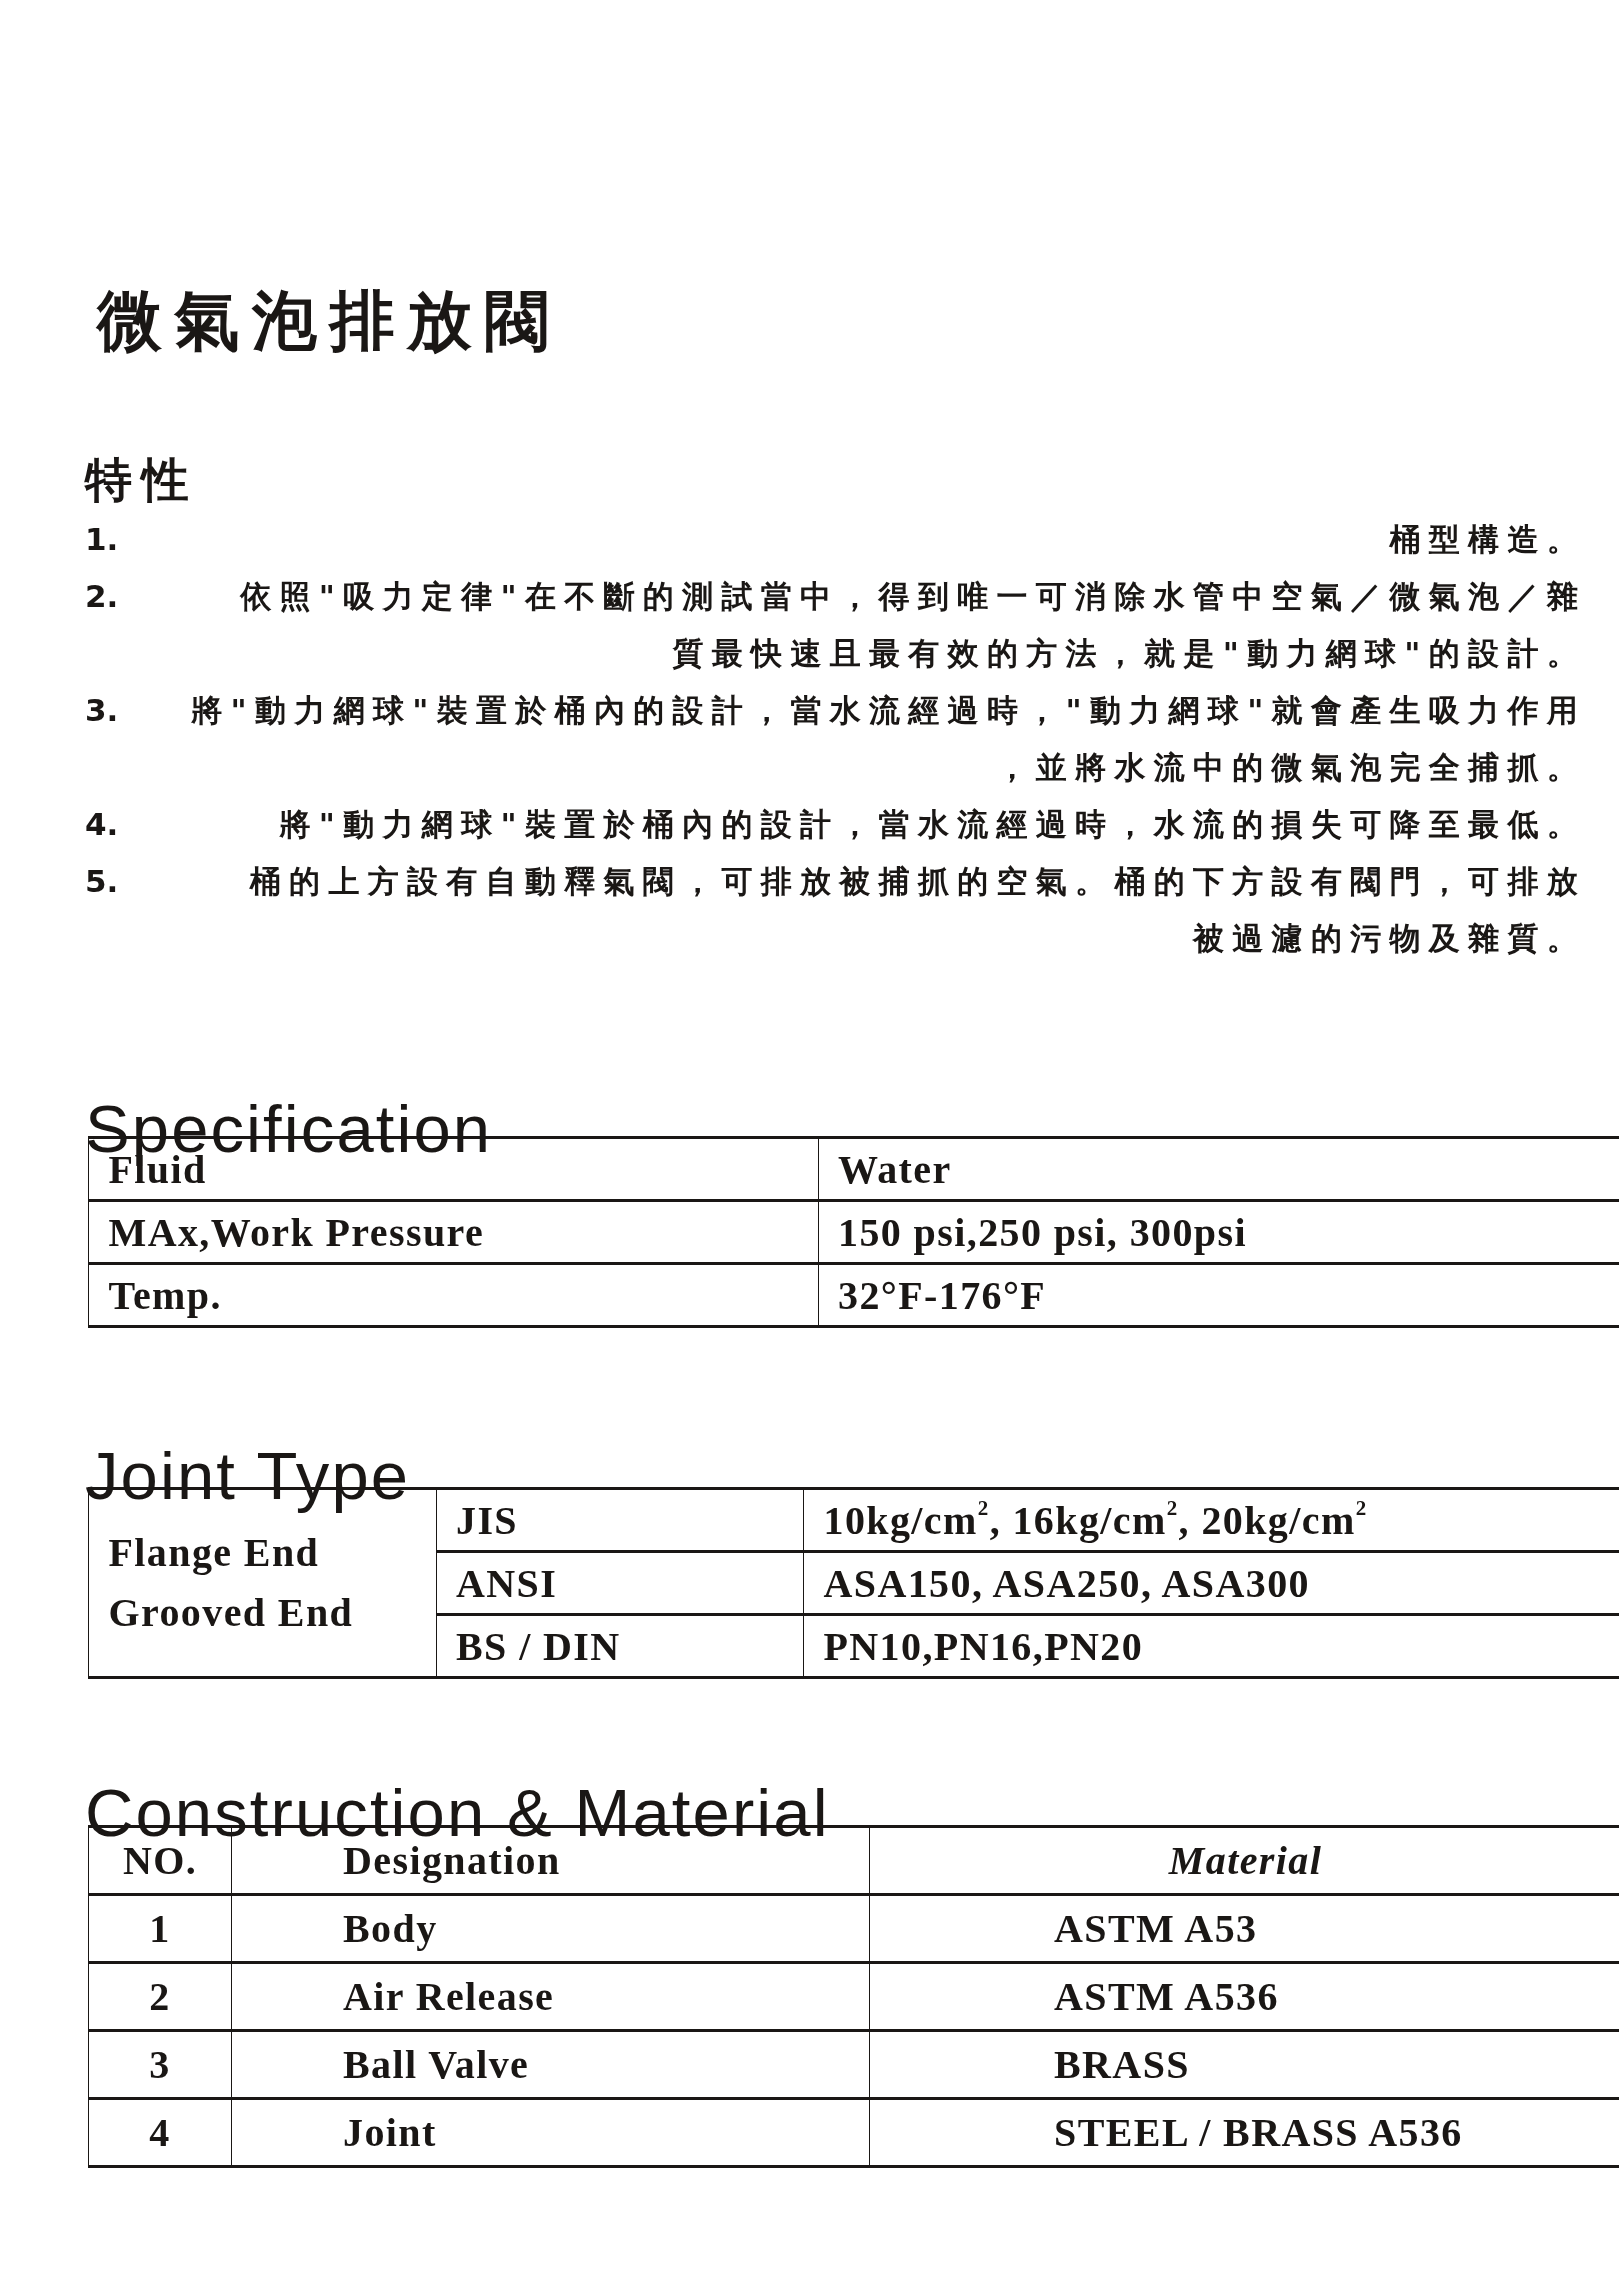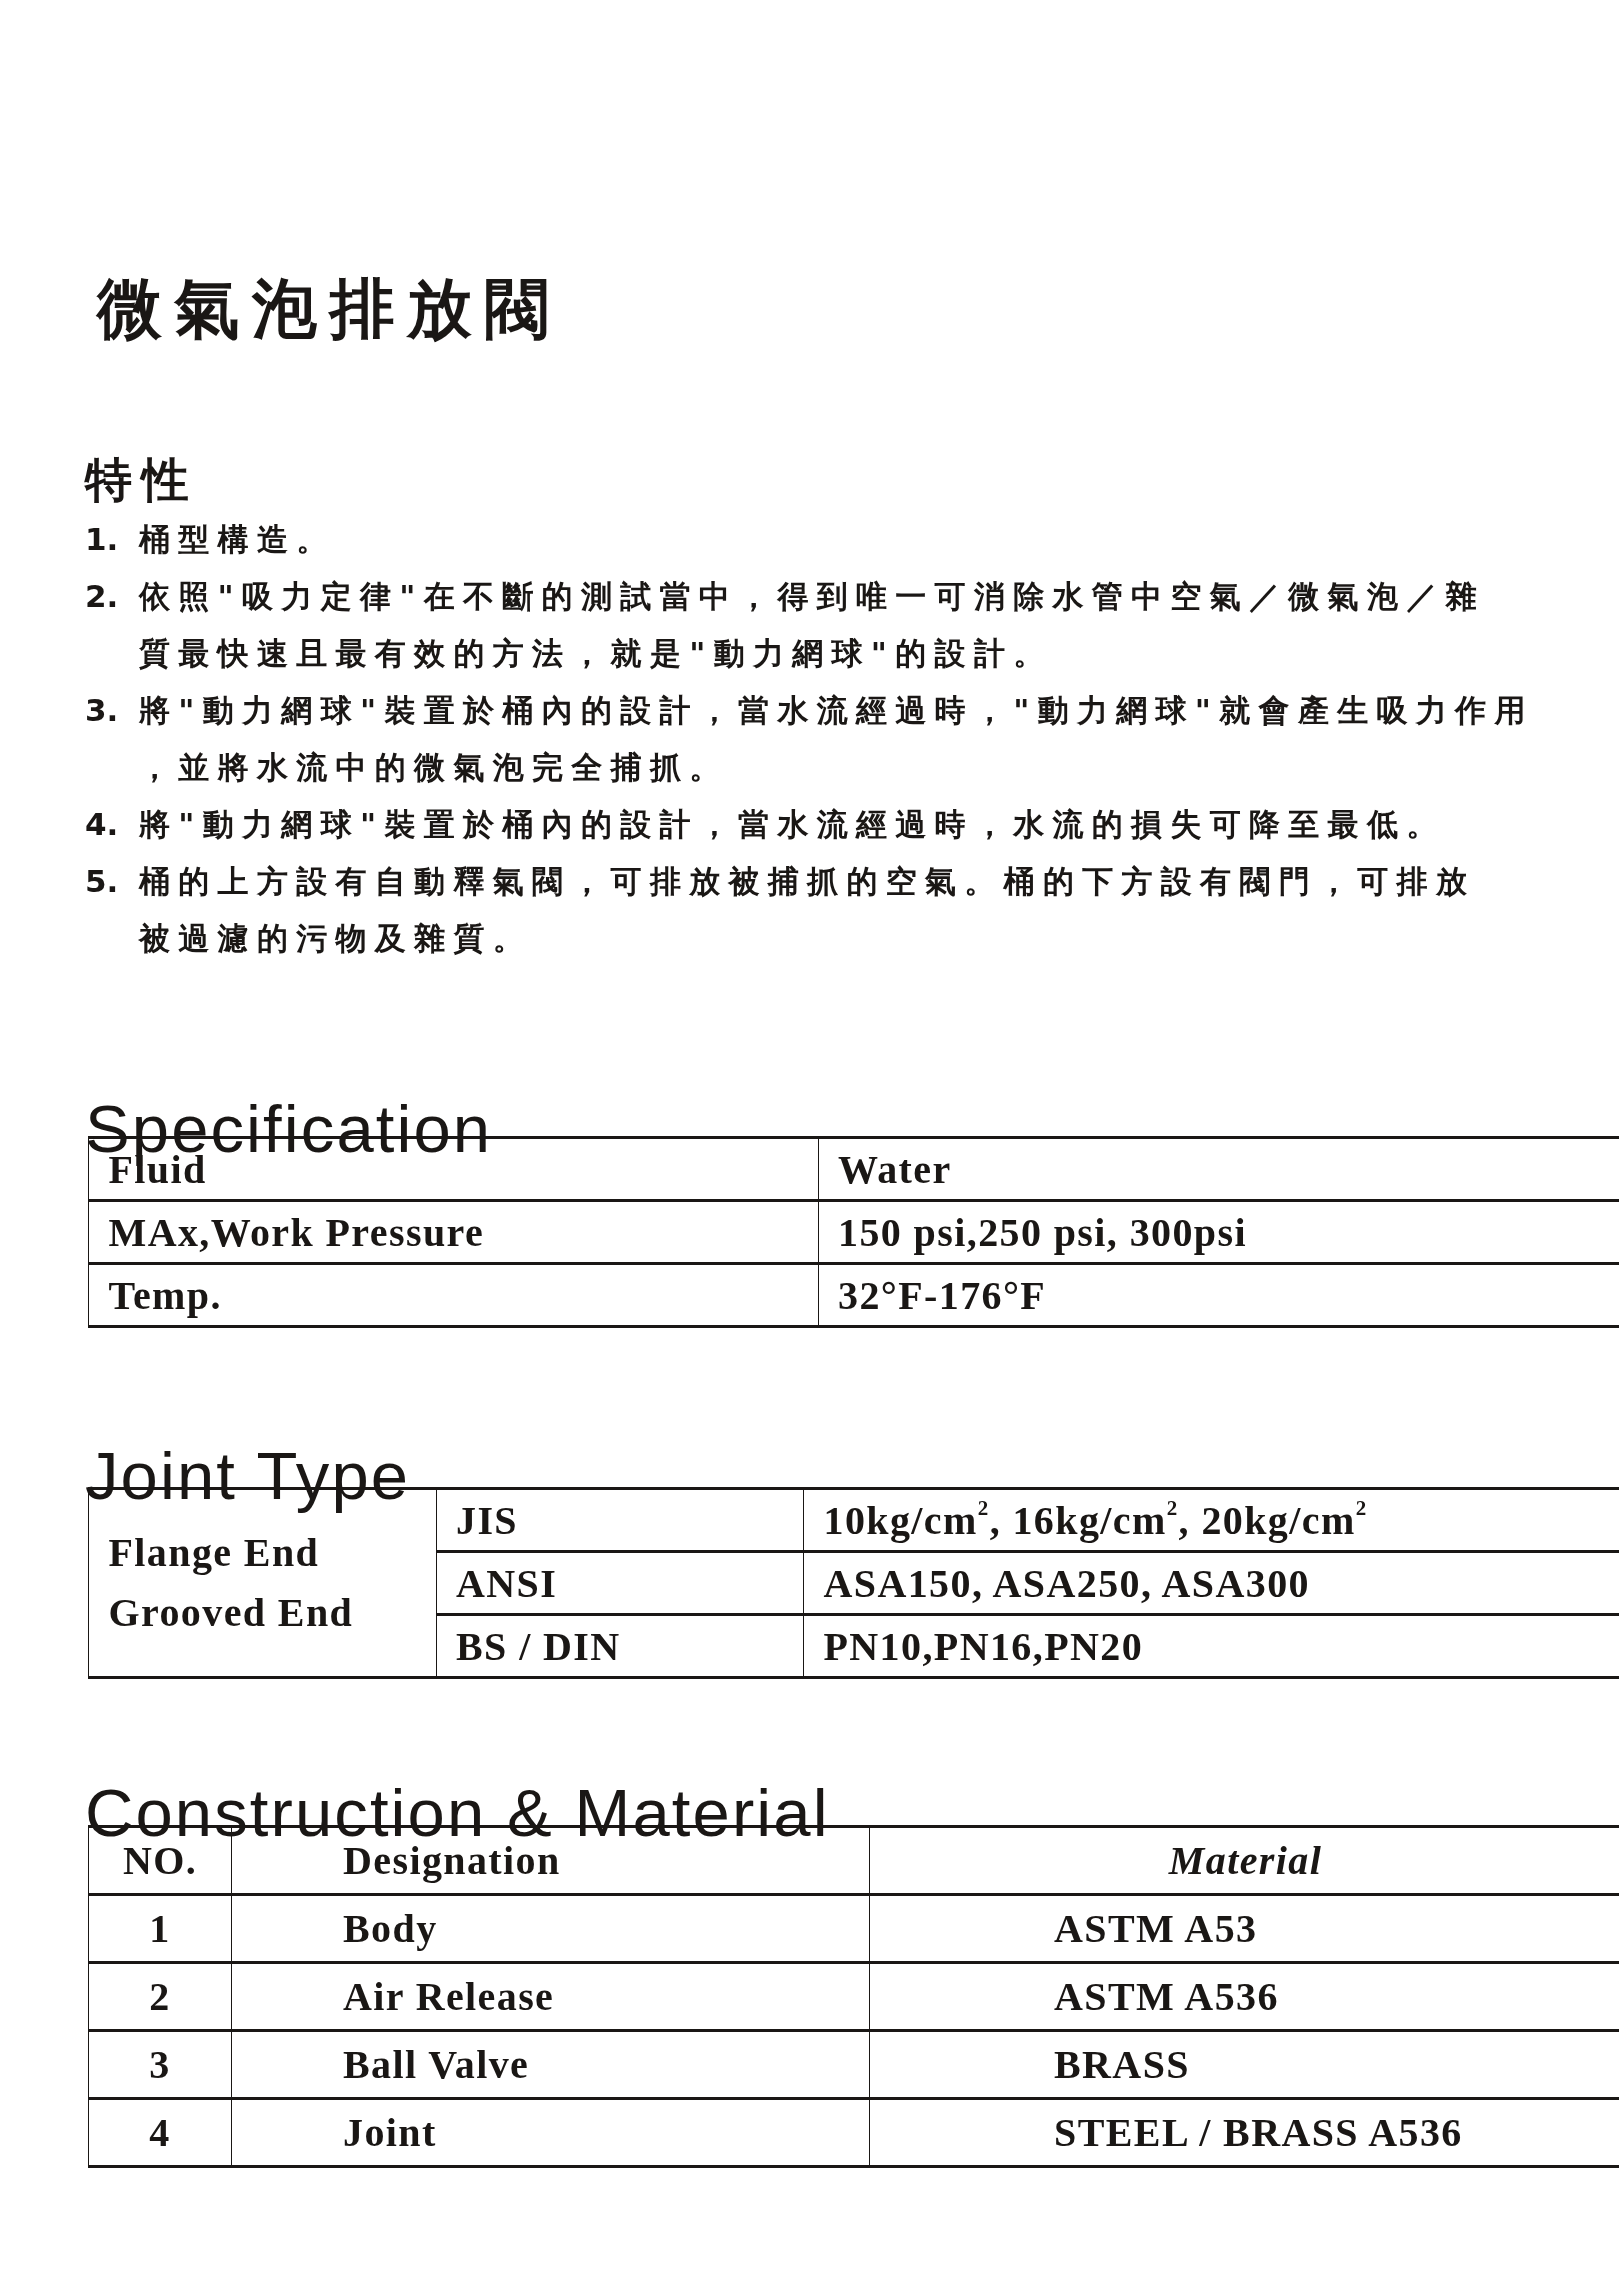--- a/index.html
+++ b/index.html
@@ -2,40 +2,40 @@
 <html style="font-size:11px"><head>
 <meta charset="utf-8">
 <style>
   html, body { margin: 0; padding: 0; background: #ffffff; }
   body {
     width: 1620px; height: 2284px; position: relative; overflow: hidden;
     color: #1a1715;
     font-family: "DejaVu Sans", "Liberation Sans", sans-serif;
   }
   .title-cn {
-    position: absolute; left: 97px; top: 232px;
+    position: absolute; left: 97px; top: 244px;
     font-size: 65px; font-weight: bold; letter-spacing: 12.5px;
     font-family: "DejaVu Sans", sans-serif; line-height: 1;
   }
   .section-cn {
     position: absolute; left: 85px; top: 417px;
     font-size: 47px; font-weight: bold; letter-spacing: 9.7px; line-height: 1;
     font-family: "DejaVu Sans", sans-serif;
     text-align: right;
   }
   .features {
     position: absolute; left: 85px; top: 511px; width: 1501px;
     margin: 0; padding: 0; list-style: none;
     font-size: 31px; font-weight: bold; letter-spacing: 8.3px;
     font-family: "DejaVu Sans", sans-serif;
   }
   .features li { display: flex; margin: 0; }
   .features .num { width: 54px; flex: none; letter-spacing: 0; line-height: 57px; }
   .features .lines { flex: 1; }
-  .features .line { display: block; line-height: 57px; white-space: nowrap; }
+  .features .line { display: block; line-height: 57px; white-space: nowrap; text-align: right; }
   .section-en {
     position: absolute; left: 85px;
     font-family: "Liberation Sans", sans-serif; font-weight: normal;
     font-size: 67px; letter-spacing: 2.1px; line-height: 1;
   }
   table.grid {
     position: absolute; left: 88px; width: 1534px;
     border-collapse: collapse;
     font-family: "Liberation Serif", serif; font-weight: bold;
     font-size: 40px; letter-spacing: 1.4px;

